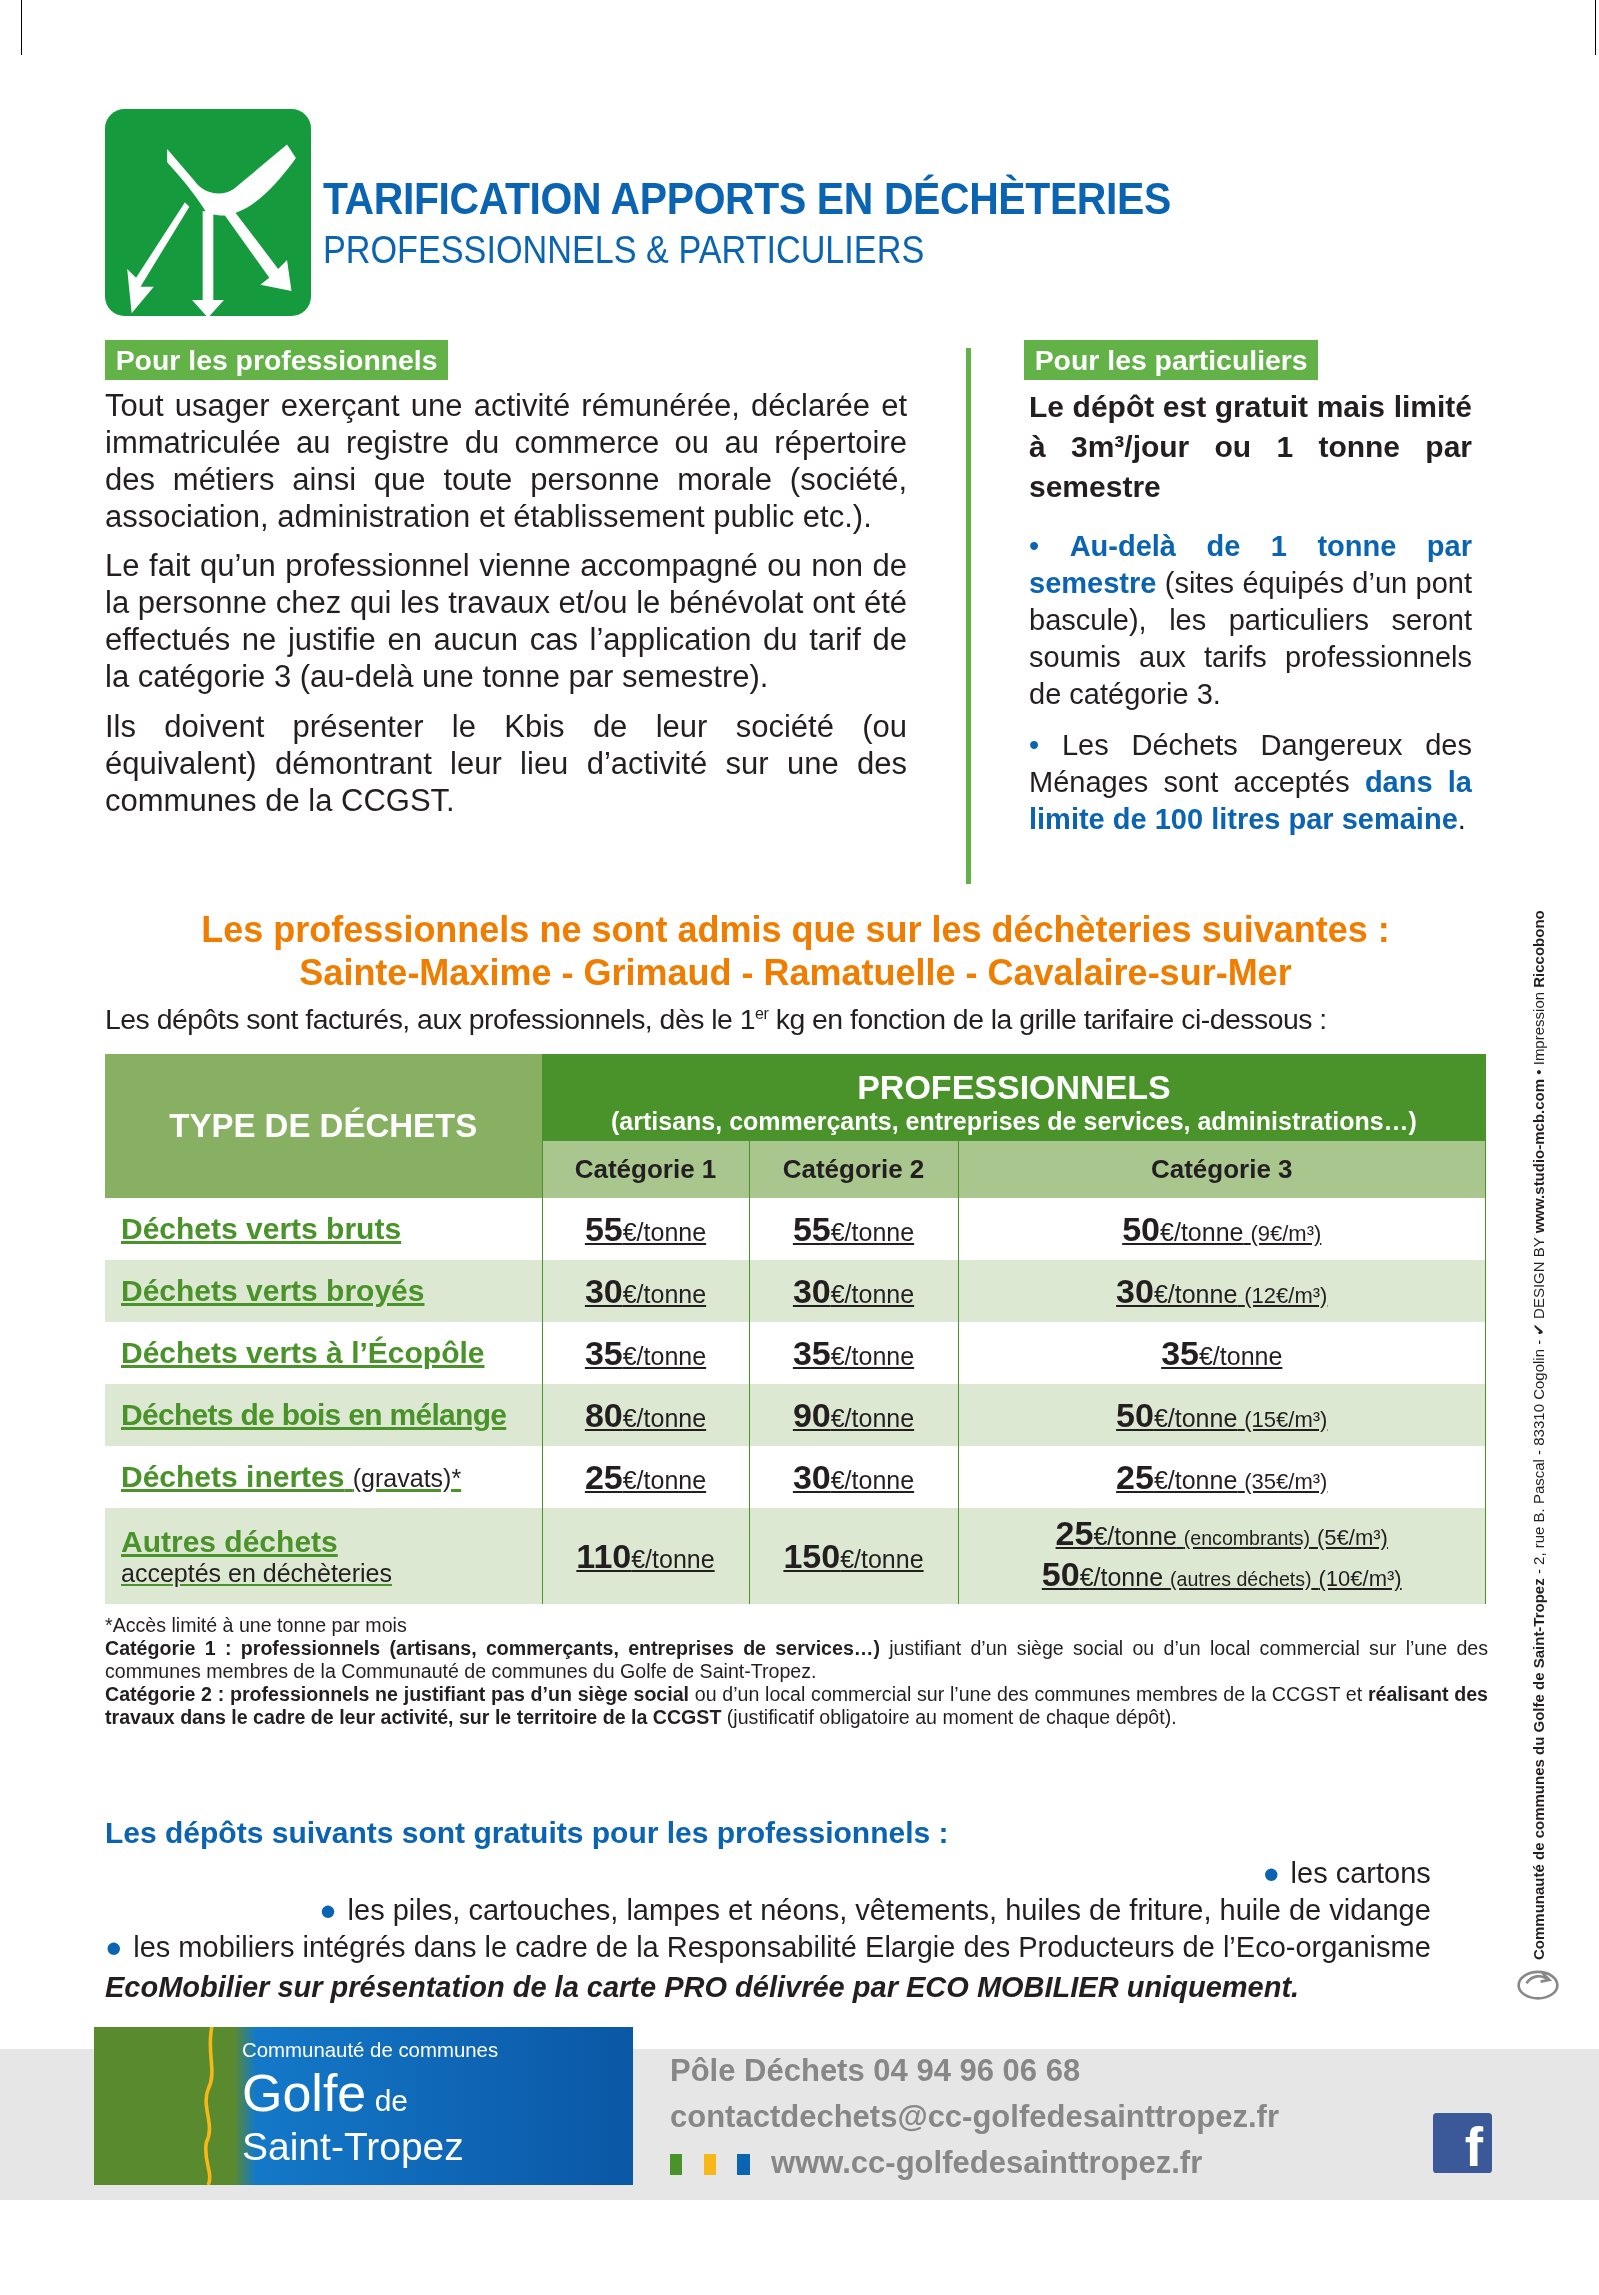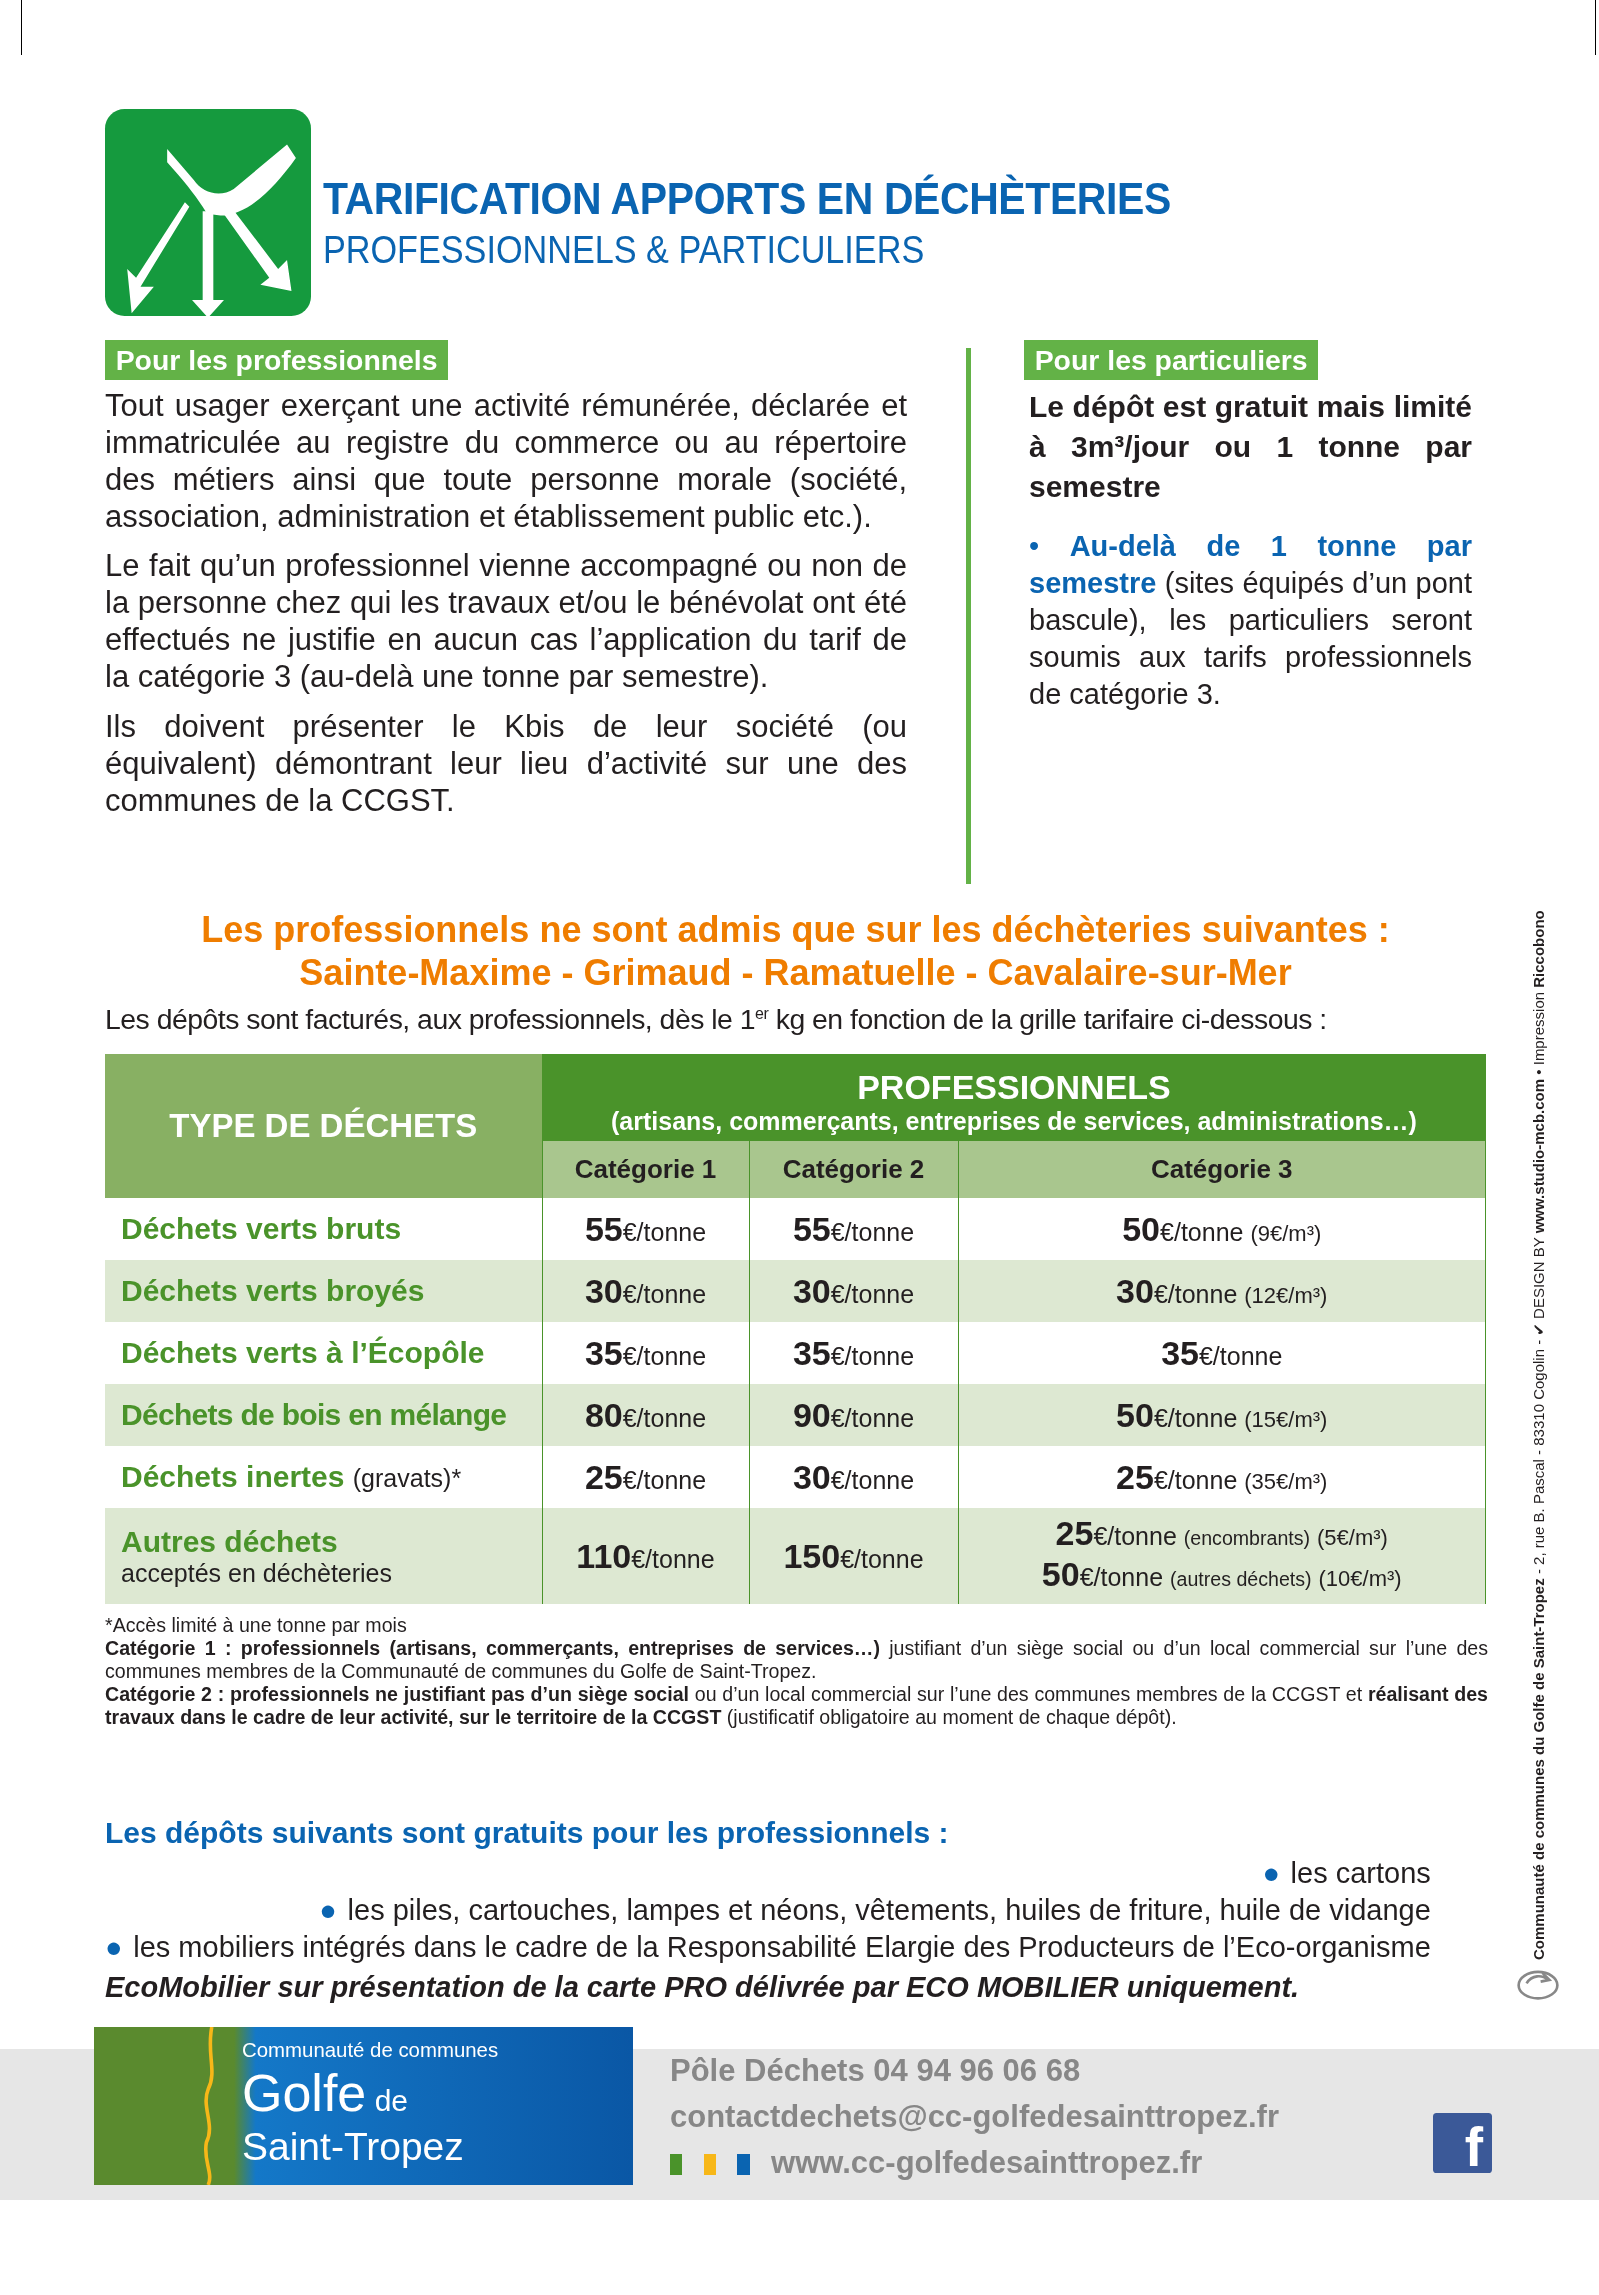--- a/index.html
+++ b/index.html
@@ -36,21 +36,21 @@
 
   
   .tbl { position: absolute; left: 105px; top: 1054px; width: 1381px; border-collapse: collapse; }
   .tbl td, .tbl th { padding: 0; }
   .h-type { background: #88b063; color: #fff; font-size: 33px; font-weight: bold; text-align: center; width: 437px; height: 144px; }
   .h-pro { background: #4a932a; color: #fff; text-align: center; height: 80px; border-left: 1.8px solid #4a932a; }
   .h-pro .big { font-size: 34px; font-weight: bold; display: block; line-height: 39px; padding-top: 9px; }
   .h-pro .small { font-size: 25px; display: block; line-height: 28.4px; }
   .h-cat { background: #a9c68e; font-weight: bold; font-size: 26px; text-align: center; height: 52px; border-left: 1.8px solid #4a932a; }
   .c1 { width: 207px; } .c2 { width: 209px; }
-  .row td { height: 62px; border-left: 1.8px solid #4a932a; text-align: center; font-size: 25px; }
+  .row td { height: 62px; border-left: 1.8px solid #4a932a; text-align: center; font-size: 25px; text-decoration: underline; }
   .row td.name { border-left: none; text-align: left; padding-left: 16px; color: #4a932a; font-weight: bold; font-size: 30px; }
   .row td.last { border-right: 1.8px solid #4a932a; }
   .row.alt td { background: #dde8d2; }
   .row .num { font-weight: bold; font-size: 34px; }
   .row .extra { font-size: 22px; }
   .row .note { color: #231f20; font-weight: normal; font-size: 25px; }
   .row.tall td { height: 96px; }
   .row .sub { display: block; color: #231f20; font-weight: normal; font-size: 25px; line-height: 28.4px; }
   .c3line { display: block; line-height: 36px; }
   .tiny { font-size: 19.6px; }
@@ -104,20 +104,21 @@
   <p>Le fait qu’un professionnel vienne accompagné ou non de la personne chez qui les travaux et/ou le bénévolat ont été effectués ne justifie en aucun cas l’application du tarif de la catégorie 3 (au-delà une tonne par semestre).</p>
   <p>Ils doivent présenter le Kbis de leur société (ou équivalent) démontrant leur lieu d’activité sur une des communes de la CCGST.</p>
 </div>
 
 <div class="divider"></div>
 
 <div class="tag tag-part">Pour les particuliers</div>
 <div class="right-col">
   <div class="lead">Le dépôt est gratuit mais limité à 3m³/jour ou 1 tonne par semestre</div>
   <p><span class="bullet">•</span> <span class="blue-b">Au-delà de 1 tonne par semestre</span><span> (sites équipés d’un pont bascule), les particuliers seront soumis aux tarifs professionnels de catégorie 3.</span></p>
+  <p><span class="bullet">•</span> <span>Les Déchets Dangereux des Ménages sont acceptés </span><span class="blue-b">dans la limite de 100 litres par semaine</span><span>.</span></p>
 </div>
 
 <div class="orange l1">Les professionnels ne sont admis que sur les déchèteries suivantes :</div>
 <div class="orange l2">Sainte-Maxime - Grimaud - Ramatuelle - Cavalaire-sur-Mer</div>
 <div class="billing"><span>Les dépôts sont facturés, aux professionnels, dès le 1</span><sup>er</sup><span> kg en fonction de la grille tarifaire ci-dessous :</span></div>
 
 <table class="tbl">
   <tbody>
       <tr>
     <th class="h-type" rowspan="2">TYPE DE DÉCHETS</th>

